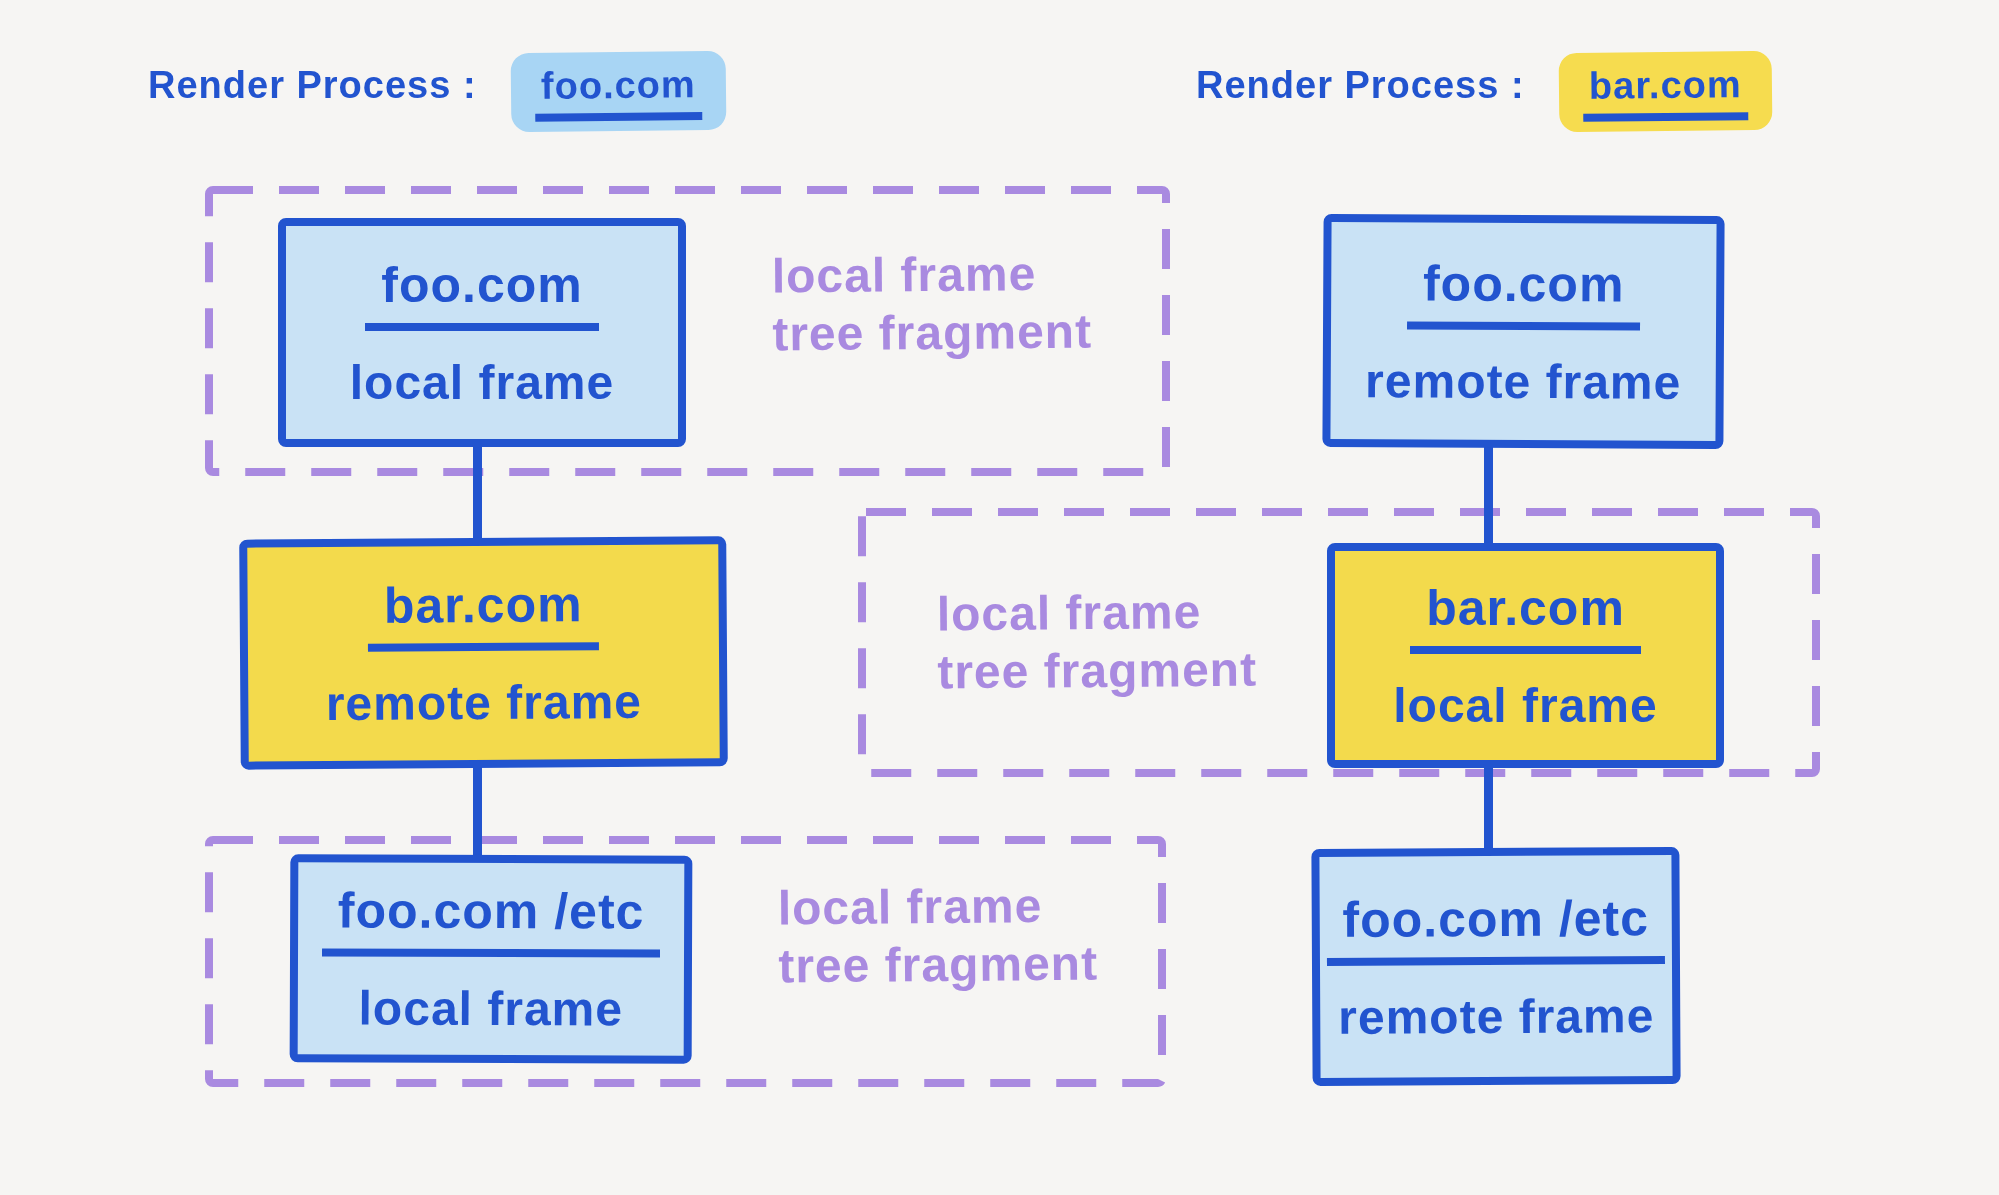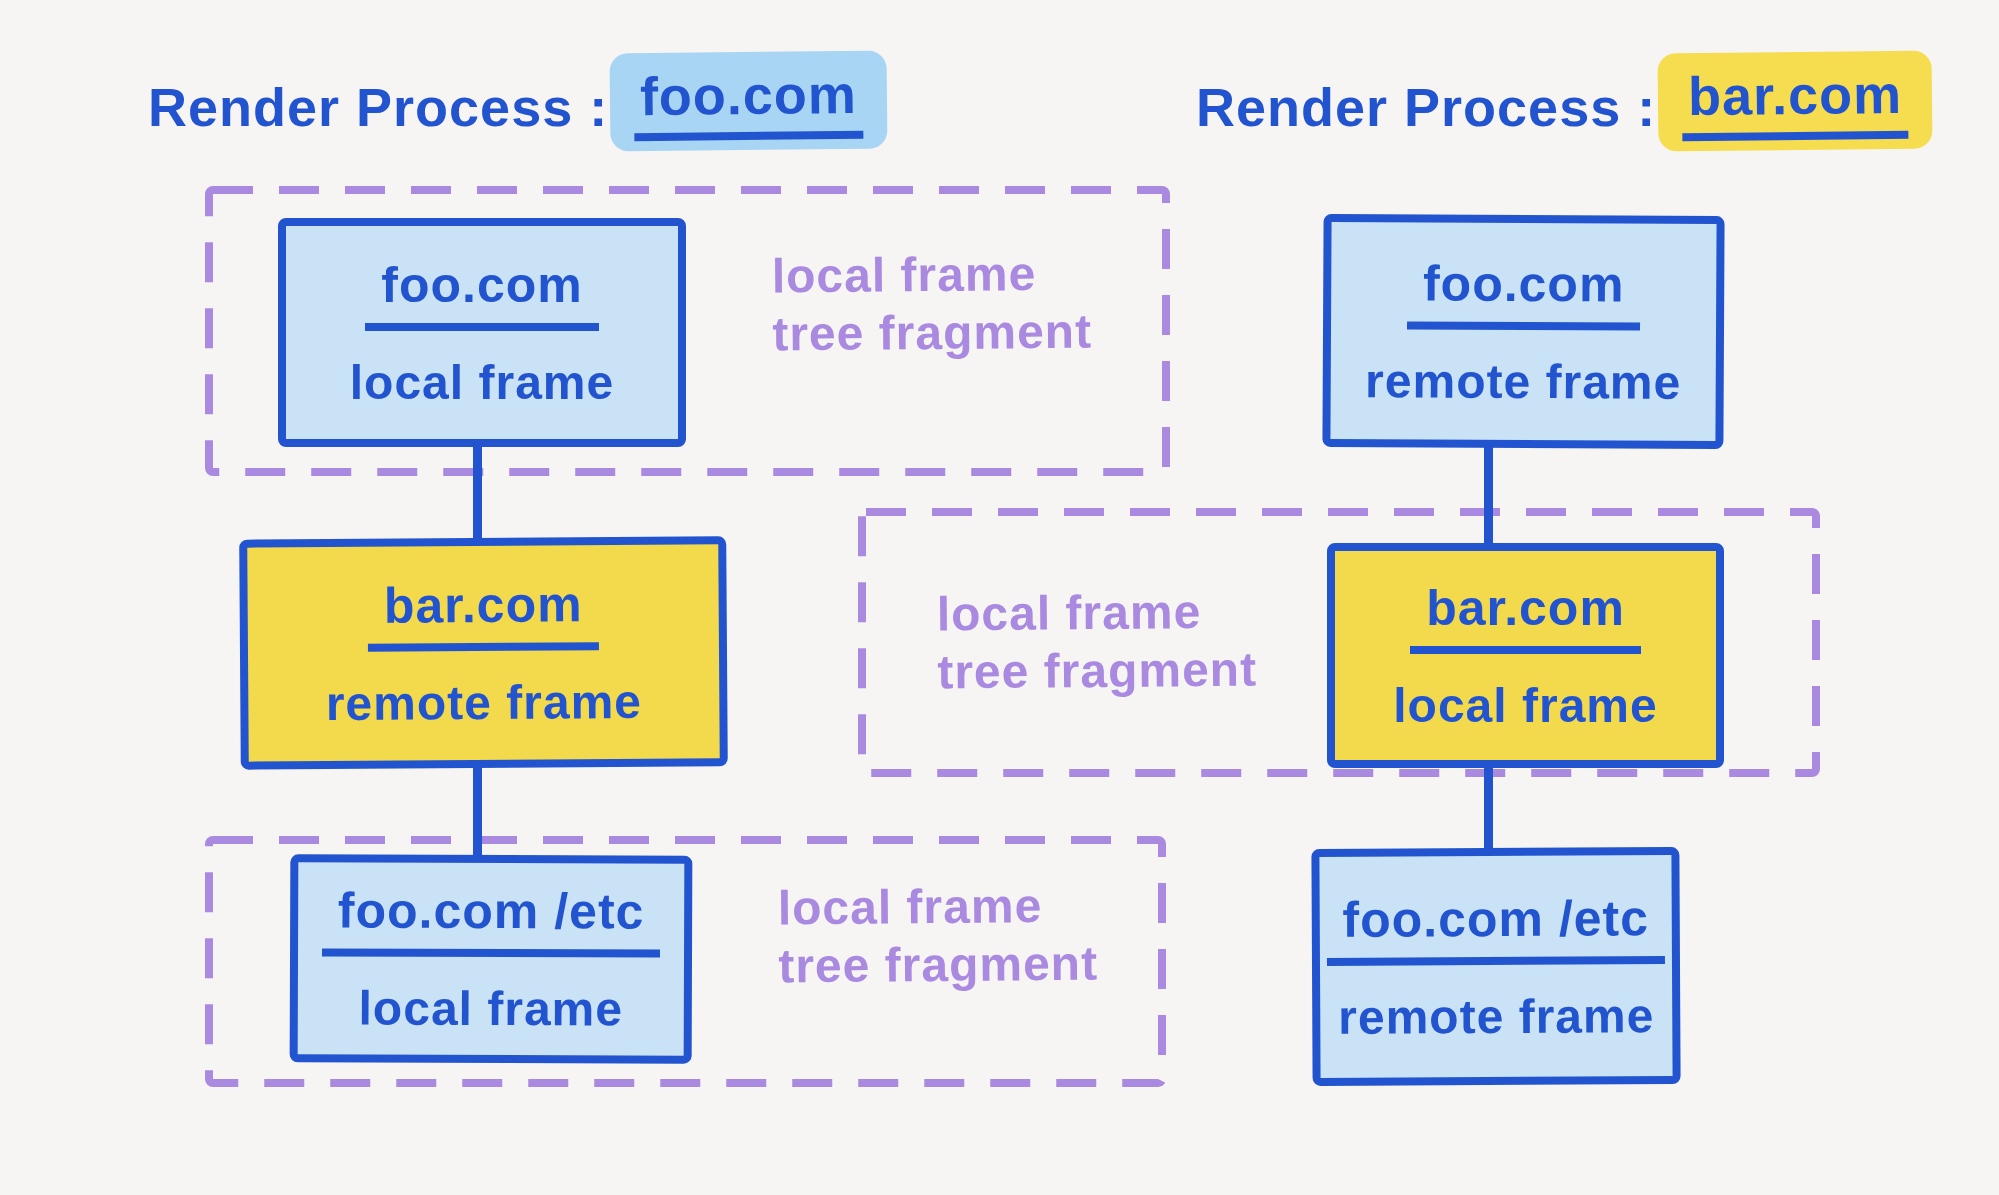--- a/index.html
+++ b/index.html
@@ -12,22 +12,22 @@
     --bar-hl:#f6dc4f;
   }
   *{margin:0;padding:0;box-sizing:border-box;}
   body{background:var(--bg);font-family:"Liberation Sans","DejaVu Sans",sans-serif;}
   .canvas{
     position:relative;width:1999px;height:1195px;background:var(--bg);overflow:hidden;
   }
 
   
   .proc-title{
-    position:absolute;display:flex;align-items:center;gap:2px;
-    color:var(--ink);font-size:54px;font-weight:700;letter-spacing:1px;white-space:nowrap;
+    position:absolute;display:flex;align-items:flex-start;gap:34px;
+    color:var(--ink);font-size:38px;font-weight:700;letter-spacing:1px;white-space:nowrap;
   }
   .proc-title .prefix{padding-top:12px;}
   .hl{
     display:inline-block;border-radius:18px;padding:12px 24px 10px;
     transform:rotate(-0.6deg);
   }
   .hl.blue{background:var(--foo-hl);}
   .hl.yellow{background:var(--bar-hl);}
   .hl .domain-u{
     display:inline-block;border-bottom:8px solid var(--ink);padding:0 6px 6px;

